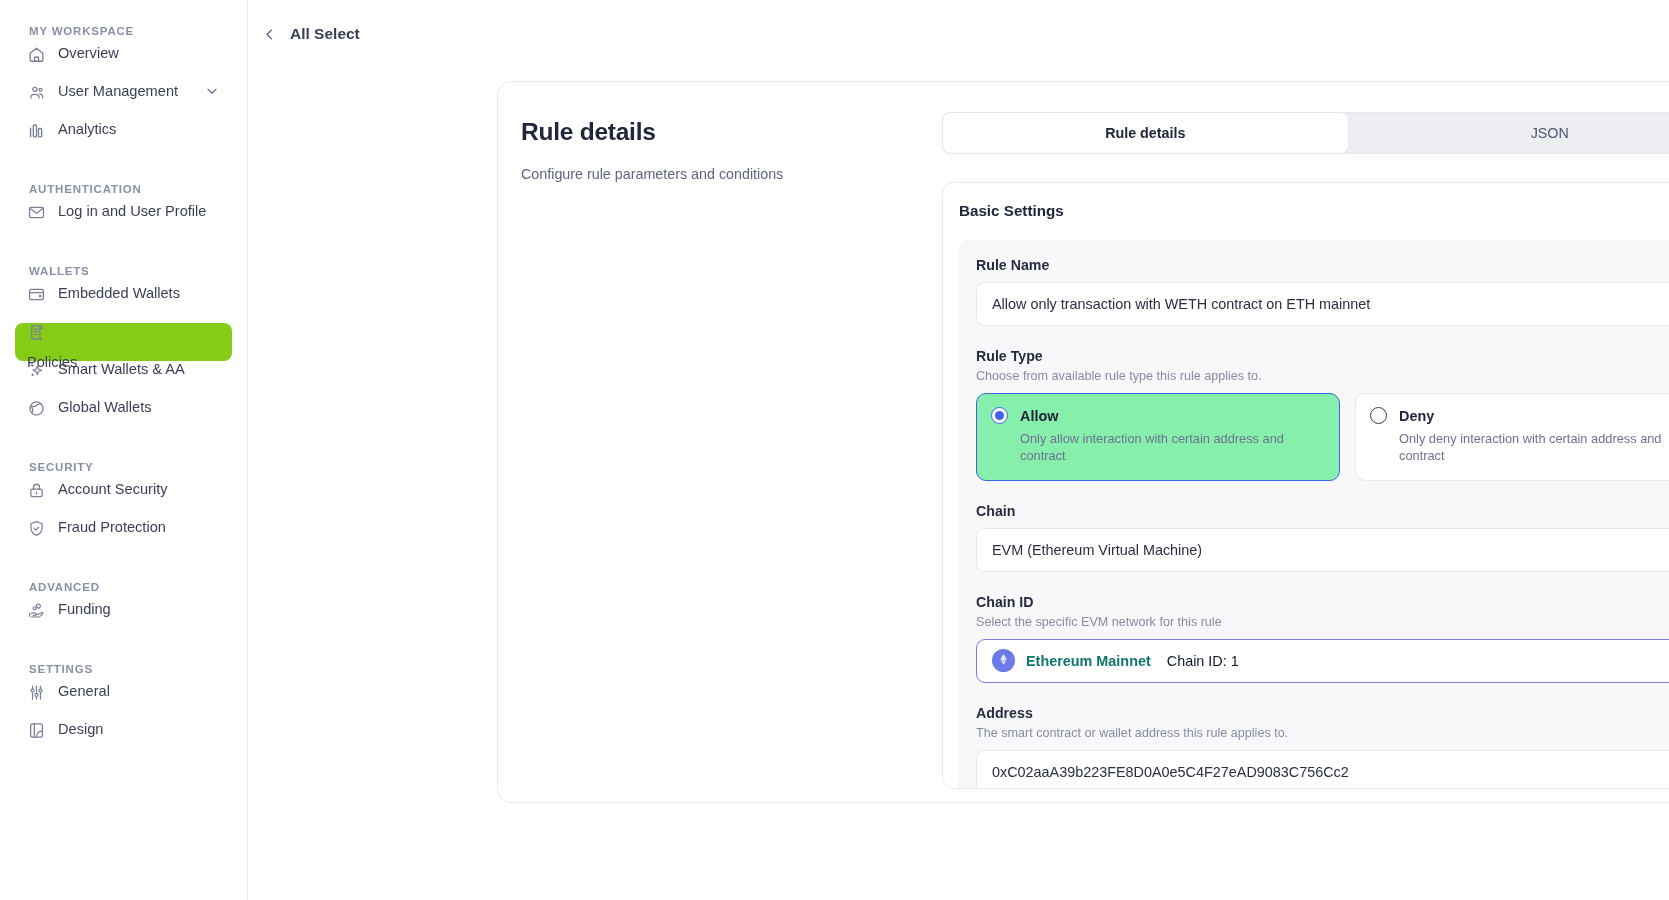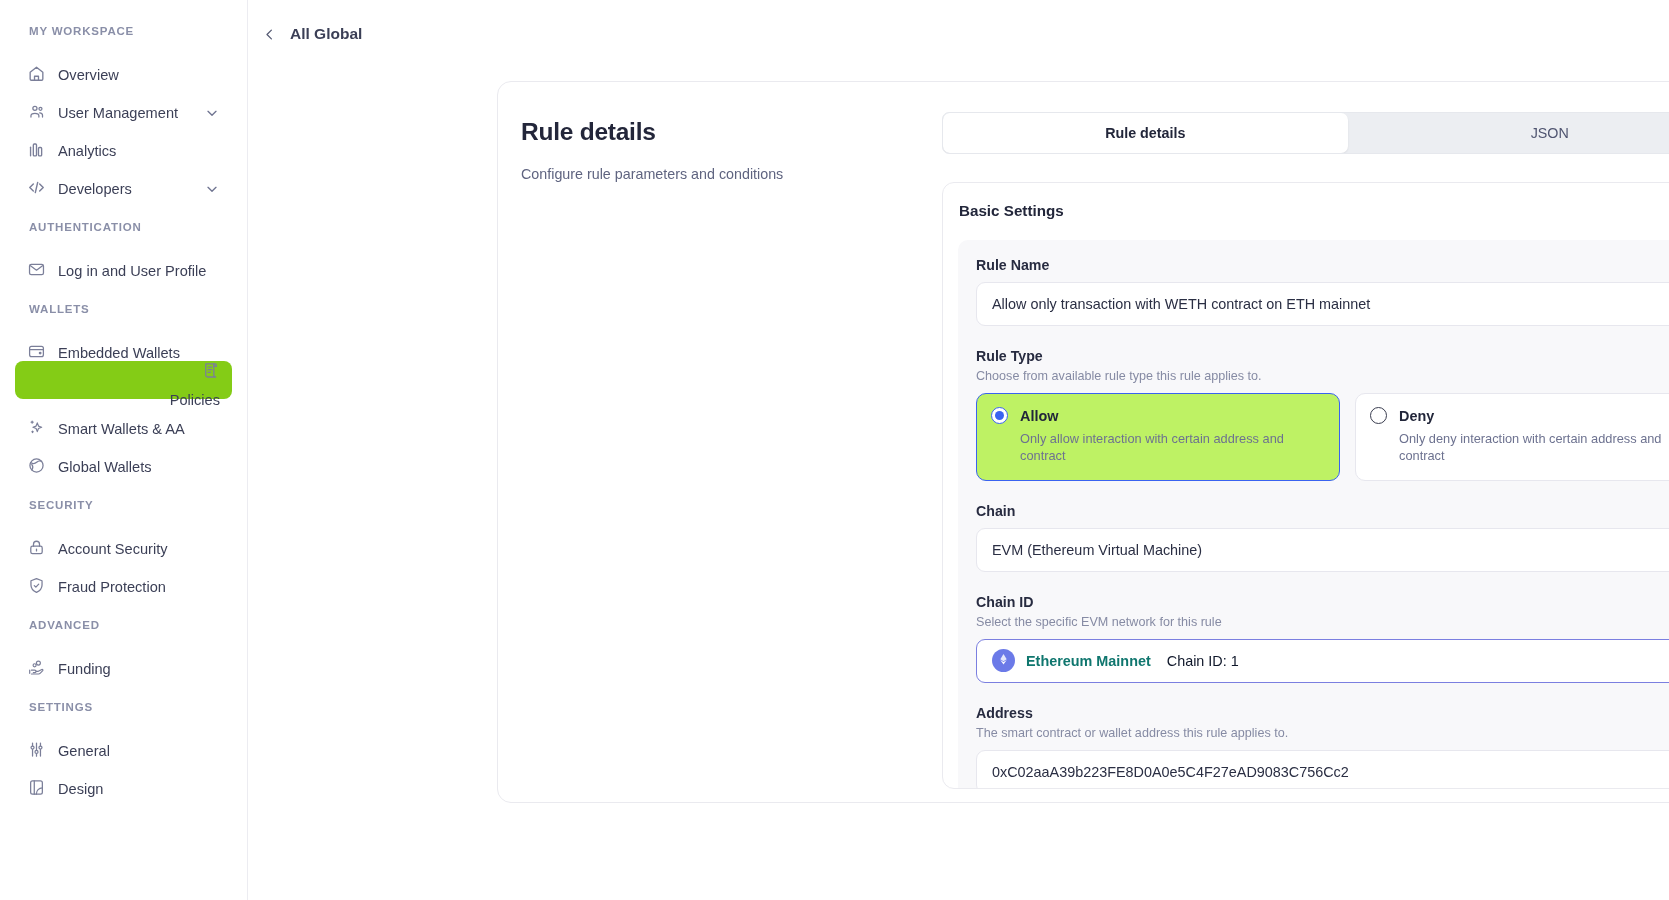--- a/index.html
+++ b/index.html
@@ -26,21 +26,21 @@
   .section-label {
     font-size: 11.5px;
     font-weight: 700;
     letter-spacing: 0.07em;
     color: #8a8fa8;
     text-transform: uppercase;
     padding: 0 0 0 14px;
   }
   .nav-item {
     display: flex;
-    align-items: flex-end;
+    align-items: flex-start;
     gap: 12px;
     height: 38px;
     padding: 0 12px;
     border-radius: 8px;
     cursor: pointer;
     color: #3b3f56;
     font-size: 14.6px;
     position: relative;
   }
   .nav-item.active { background: #84cc16; flex-direction: column; }
@@ -226,21 +226,21 @@
     flex: 1 1 50%;
     border: 1px solid #e7e7ee;
     border-radius: 10px;
     background: #ffffff;
     padding: 13px 15px 15px 14px;
     cursor: pointer;
     min-height: 72px;
   }
   .radio-card.selected {
     border: 1.6px solid #3a63f0;
-    background: #bef264;
+    background: #86efac;
   }
   .radio-head { display: flex; align-items: center; gap: 12px; }
   .radio-dot {
     width: 17px; height: 17px;
     border-radius: 50%;
     border: 1.5px solid #3a3d4f;
     flex: 0 0 17px;
     position: relative;
     background: #fff;
   }
@@ -319,35 +319,20 @@
       <span class="ico">
         <svg viewBox="0 0 24 24" fill="none" stroke="currentColor" stroke-width="1.7" stroke-linecap="round" stroke-linejoin="round">
             <path d="M4.5 20V9"></path>
             <rect x="8" y="5" width="4" height="15" rx="1.2"></rect>
             <rect x="14.5" y="9.5" width="4" height="10.5" rx="1.2"></rect>
           </svg>
       </span>
       <span class="nav-label">Analytics</span>
     </div>
 
-    <div class="nav-item">
-      <span class="ico">
-        <svg viewBox="0 0 24 24" fill="none" stroke="currentColor" stroke-width="1.8" stroke-linecap="round" stroke-linejoin="round">
-            <path d="M8 7.5 3.5 12 8 16.5"></path>
-            <path d="M16 7.5 20.5 12 16 16.5"></path>
-            <path d="M13.5 5.5 10.5 18.5"></path>
-          </svg>
-      </span>
-      <span class="nav-label">Developers</span>
-      <span class="chev">
-        <svg viewBox="0 0 24 24" fill="none" stroke="currentColor" stroke-width="2" stroke-linecap="round" stroke-linejoin="round">
-            <path d="M6 9.5 12 15.5l6-6"></path>
-          </svg>
-      </span>
-    </div>
 
     <div style="height:24px"></div>
     <div class="section-label">AUTHENTICATION</div>
     <div style="height:8px"></div>
 
     <div class="nav-item">
       <span class="ico">
         <svg viewBox="0 0 24 24" fill="none" stroke="currentColor" stroke-width="1.6" stroke-linecap="round" stroke-linejoin="round">
             <rect x="3.2" y="5.5" width="17.6" height="13" rx="2.2"></rect>
             <path d="m4.4 7.3 7.6 5.6 7.6-5.6"></path>
@@ -478,21 +463,21 @@
 
   <section class="main">
 
     <div class="topbar">
       <div class="back-link">
         <span class="bico">
           <svg viewBox="0 0 24 24" fill="none" stroke="currentColor" stroke-width="2" stroke-linecap="round" stroke-linejoin="round">
               <path d="M15 5 8 12l7 7"></path>
             </svg>
         </span>
-        <span>All Global</span>
+        <span>All Select</span>
       </div>
     </div>
 
     <div class="content-card">
       <div class="card-inner">
 
         <div class="left-col">
           <h1 class="page-title">Rule details</h1>
           <p class="page-sub">Configure rule parameters and conditions</p>
         </div>

